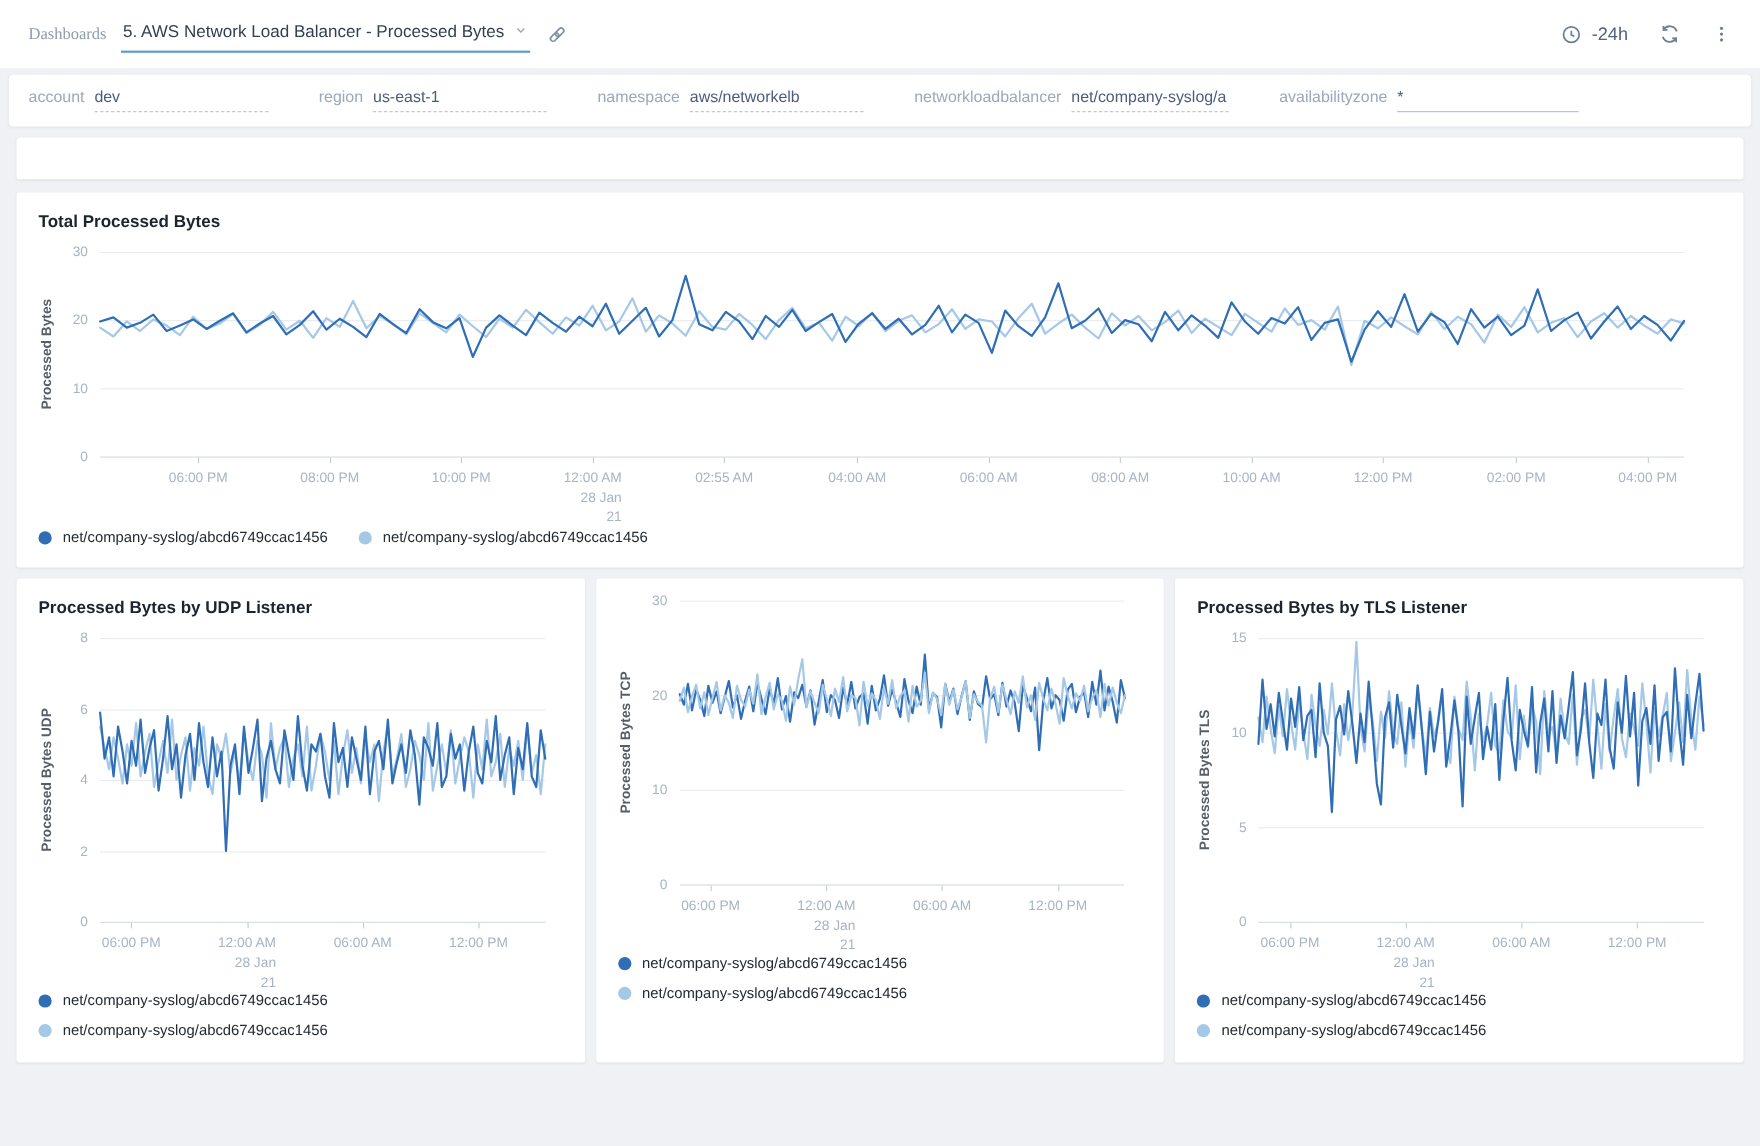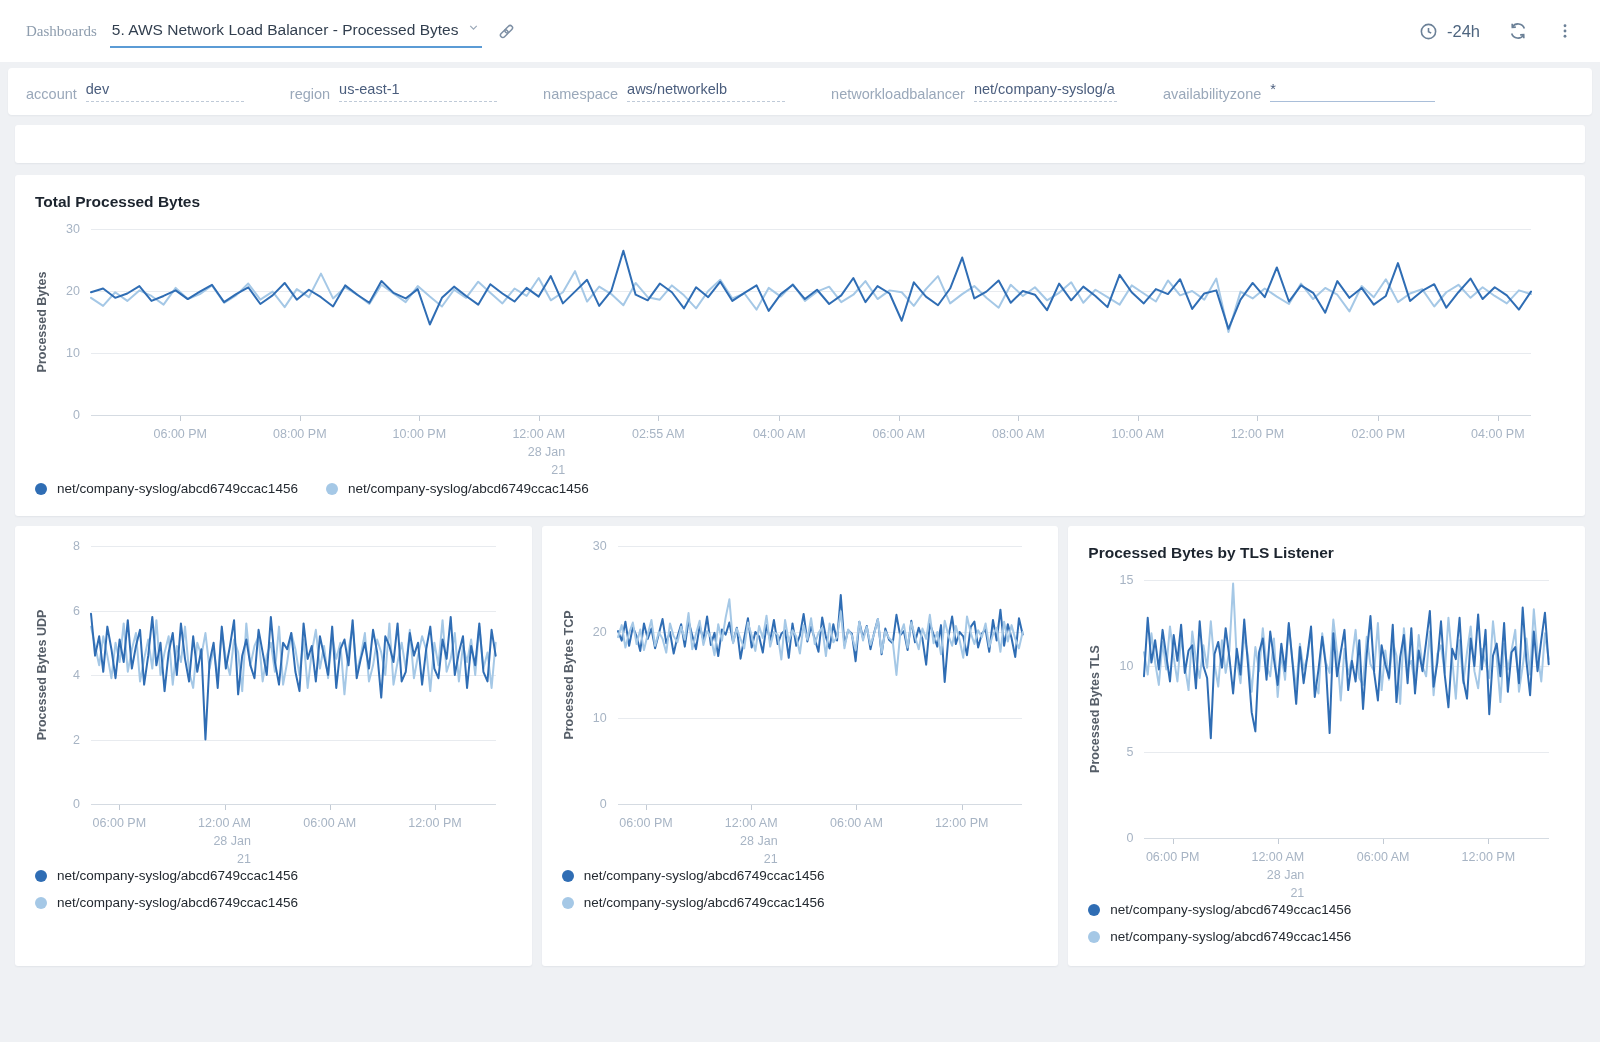--- a/index.html
+++ b/index.html
@@ -25,21 +25,21 @@
   .link-ic { margin-left:15px; color:#7d8fa4; display:flex; cursor:pointer; }
   .topbar-right { margin-left:auto; display:flex; align-items:center; gap:28px; color:#5f7793; }
   .timectl { display:flex; align-items:center; gap:9px; font-size:16.5px; color:#4e657f; cursor:pointer; }
   .iconbtn { display:flex; cursor:pointer; color:#6b8097; }
   
   .filterbar {
     margin:6px 8px 0; background:#ffffff; border-radius:4px;
     height:47px; display:flex; align-items:center; padding:0 18px; gap:46px;
     box-shadow:0 1px 2px rgba(25,39,60,.05);
   }
-  .filter { display:flex; align-items:flex-end; gap:9px; font-size:14.5px; white-space:nowrap; }
+  .filter { display:flex; align-items:flex-start; gap:9px; font-size:14.5px; white-space:nowrap; }
   .filter .flabel { color:#9aa8ba; }
   .filter .fvalue {
     color:#4a5d7d; border-bottom:1px dashed #bfcad8;
     min-width:158px; padding:0 2px 4px 0; cursor:text;
   }
   .filter.solid .fvalue { border-bottom:1px solid #a9bed9; min-width:165px; }
   .filter.fit .fvalue { min-width:0; }
   
   .panel {
     background:#ffffff; border-radius:3px;
@@ -239,20 +239,21 @@
       </div>
       <div class="legend-item">
         <span class="legend-dot" style="background: rgb(165, 200, 230);"></span>
         <span>net/company-syslog/abcd6749ccac1456</span>
       </div>
     </div>
 </div>
 
 <div class="bottom-row">
   <div class="panel chart-panel">
+    <h2 class="panel-title">Processed Bytes by UDP Listener</h2>
     <div class="chart chart-sm">
         <div class="ytitle">
           <span>Processed Bytes UDP</span>
         </div>
         <div class="plot">
           <div class="gridline base" style="top: 100%;"></div>
           <div class="ylab" style="top: 100%;">0</div>
           <div class="gridline" style="top: 75%;"></div>
           <div class="ylab" style="top: 75%;">2</div>
           <div class="gridline" style="top: 50%;"></div>

